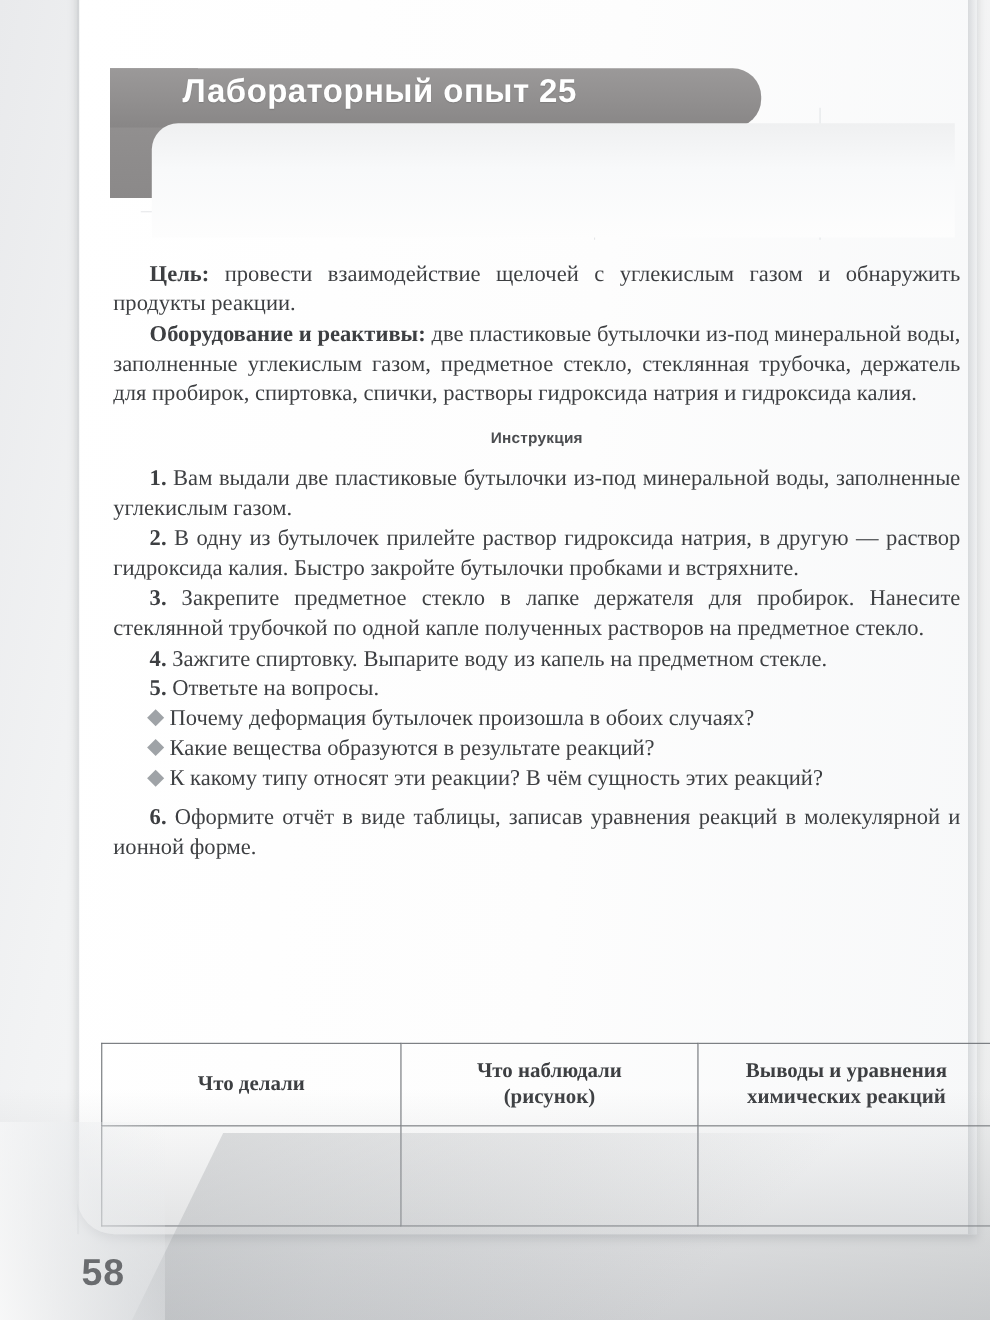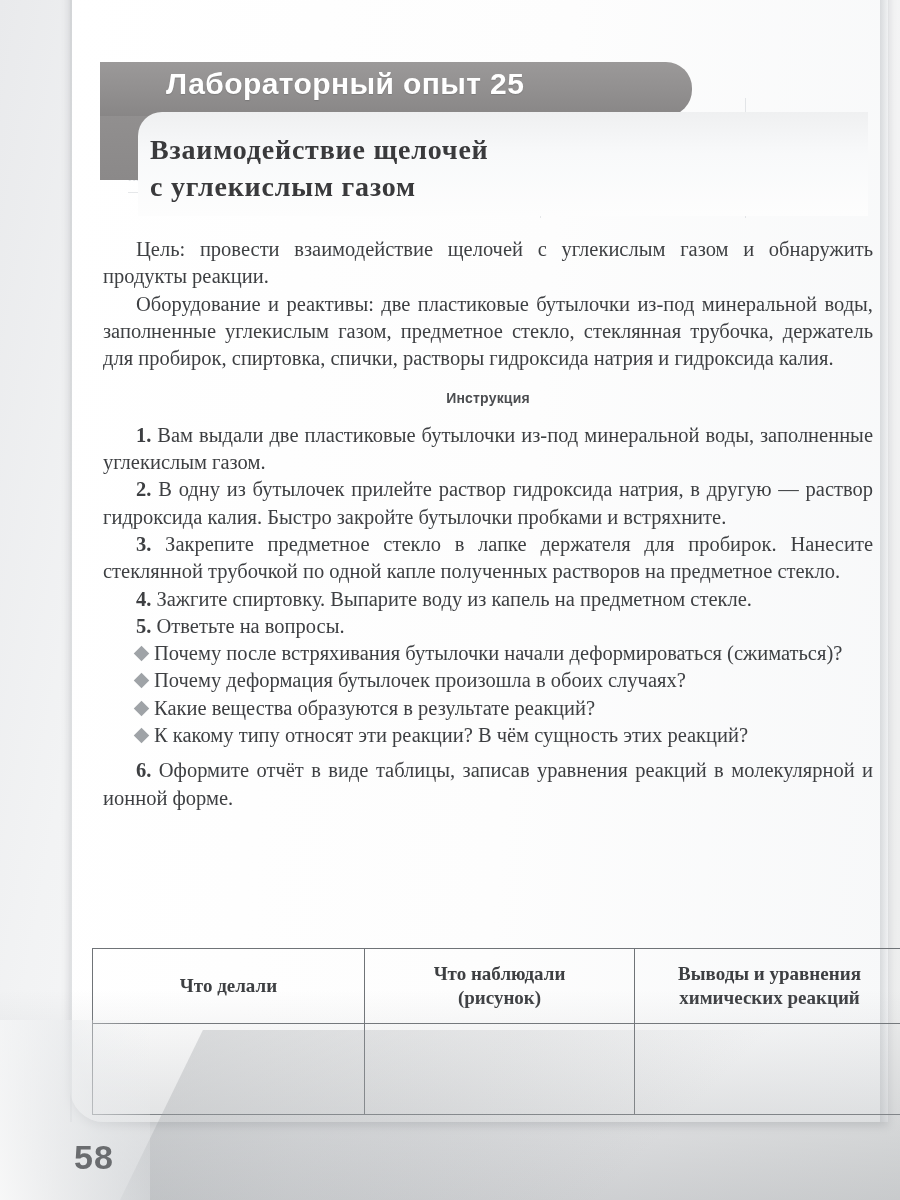--- a/index.html
+++ b/index.html
@@ -136,21 +136,21 @@
     left: 103px;
     top: 236px;
     width: 770px;
     font-size: 20.5px;
     line-height: 27.3px;
     color: #3d3f42;
     text-align: justify;
   }
   .body p { margin: 0; }
   .p-ind { text-indent: 33px; }
-  .lead { font-weight: normal; margin-top: 32px; }
+  .lead { font-weight: bold; margin-top: 32px; }
   .instr-head {
     text-align: center;
     font-family: "Liberation Sans", sans-serif;
     font-weight: bold;
     font-size: 14px;
     color: #4b4d50;
     margin: 13px 0 9px 0 !important;
     letter-spacing: 0.2px;
   }
   .num { font-weight: bold; }
@@ -225,24 +225,20 @@
   <div class="bleed-table-line" style="left:128px; top:150px; width:720px; height:1px;"></div>
   <div class="bleed-table-line" style="left:128px; top:192px; width:720px; height:1px;"></div>
   <div class="bleed-table-line" style="left:540px; top:98px; width:1px; height:120px;"></div>
   <div class="bleed-table-line" style="left:745px; top:98px; width:1px; height:120px;"></div>
 
   <div class="banner-wrap">
     <div class="banner-dark-tail"></div>
     <div class="banner-dark"></div>
     <div class="banner-light"></div>
     <div class="banner-label">Лабораторный опыт 25</div>
-    <div class="exp-title">
-      <span>Взаимодействие щелочей</span>
-      <span class="l2">с углекислым газом</span>
-    </div>
   </div>
 
   <div class="body">
 
     <p class="p-ind">
       <span class="lead">Цель:</span><span> провести взаимодействие щелочей с углекислым газом и обнаружить продукты реакции.</span>
     </p>
 
     <p class="p-ind">
       <span class="lead">Оборудование и реактивы:</span><span> две пластиковые бутылочки из-под минеральной воды, заполненные углекислым газом, предметное стекло, стеклянная трубочка, держатель для пробирок, спиртовка, спички, растворы гидроксида натрия и гидроксида калия.</span>
@@ -259,23 +255,20 @@
     <p class="p-ind">
       <span class="num">3.</span><span> Закрепите предметное стекло в лапке держателя для пробирок. Нанесите стеклянной трубочкой по одной капле полученных растворов на предметное стекло.</span>
     </p>
     <p class="p-ind">
       <span class="num">4.</span><span> Зажгите спиртовку. Выпарите воду из капель на предметном стекле.</span>
     </p>
     <p class="p-ind">
       <span class="num">5.</span><span> Ответьте на вопросы.</span>
     </p>
 
-    <p class="qitem">
-      <span class="dia"></span><span>Почему после встряхивания бутылочки начали деформироваться (сжиматься)?</span>
-    </p>
     <p class="qitem">
       <span class="dia"></span><span>Почему деформация бутылочек произошла в обоих случаях?</span>
     </p>
     <p class="qitem">
       <span class="dia"></span><span>Какие вещества образуются в результате реакций?</span>
     </p>
     <p class="qitem">
       <span class="dia"></span><span>К какому типу относят эти реакции? В чём сущность этих реакций?</span>
     </p>
 

